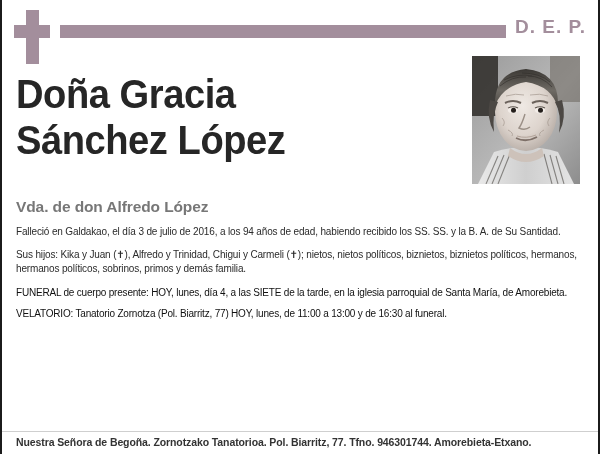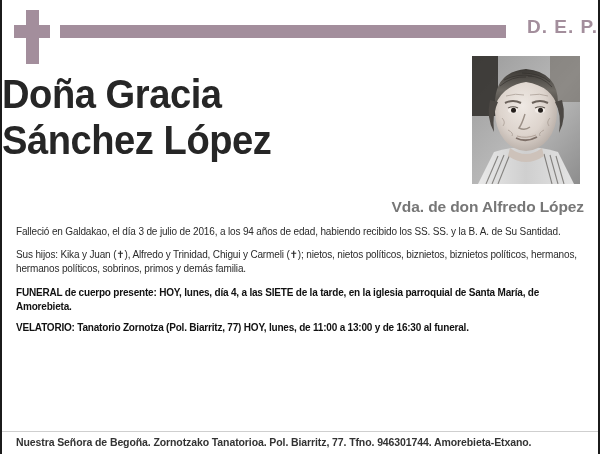--- a/index.html
+++ b/index.html
@@ -52,21 +52,21 @@
   .rule {
     position: absolute;
     left: 58px;
     top: 25px;
     height: 13px;
     right: 92px;
     background: #a38e9c;
   }
   .dep {
     position: absolute;
-    right: 0;
+    right: 12px;
     top: 16px;
     font-size: 19px;
     font-weight: bold;
     letter-spacing: 1px;
     color: #a38e9c;
     font-family: "Liberation Sans", sans-serif;
   }
 
   
   .photo {
@@ -76,21 +76,21 @@
     width: 108px;
     height: 128px;
     overflow: hidden;
     background: #d8d8d8;
   }
   .photo svg { display: block; }
 
   
   .name-block {
     position: absolute;
-    left: 0;
+    left: 14px;
     top: 72px;
     width: 450px;
   }
   .name {
     font-family: "Liberation Sans Narrow", "Liberation Sans", sans-serif;
     font-weight: bold;
     font-size: 41px;
     line-height: 1.12;
     letter-spacing: -0.5px;
     color: #262626;
@@ -106,31 +106,30 @@
     left: 14px;
     right: 14px;
     top: 198px;
   }
   .spouse {
     font-size: 15.5px;
     font-weight: bold;
     color: #777777;
     margin: 0 0 9px 0;
     letter-spacing: -0.1px;
-    text-align: right;
   }
   p.para {
     font-size: 10px;
     line-height: 1.42;
     color: #2b2b2b;
     margin: 0 0 9px 0;
     letter-spacing: -0.15px;
   }
   p.para.bold {
-    font-weight: bold;
+    font-weight: normal;
     color: #111111;
     letter-spacing: -0.2px;
     margin-bottom: 7px;
   }
 
   
   .footer {
     position: absolute;
     left: 0;
     right: 0;

